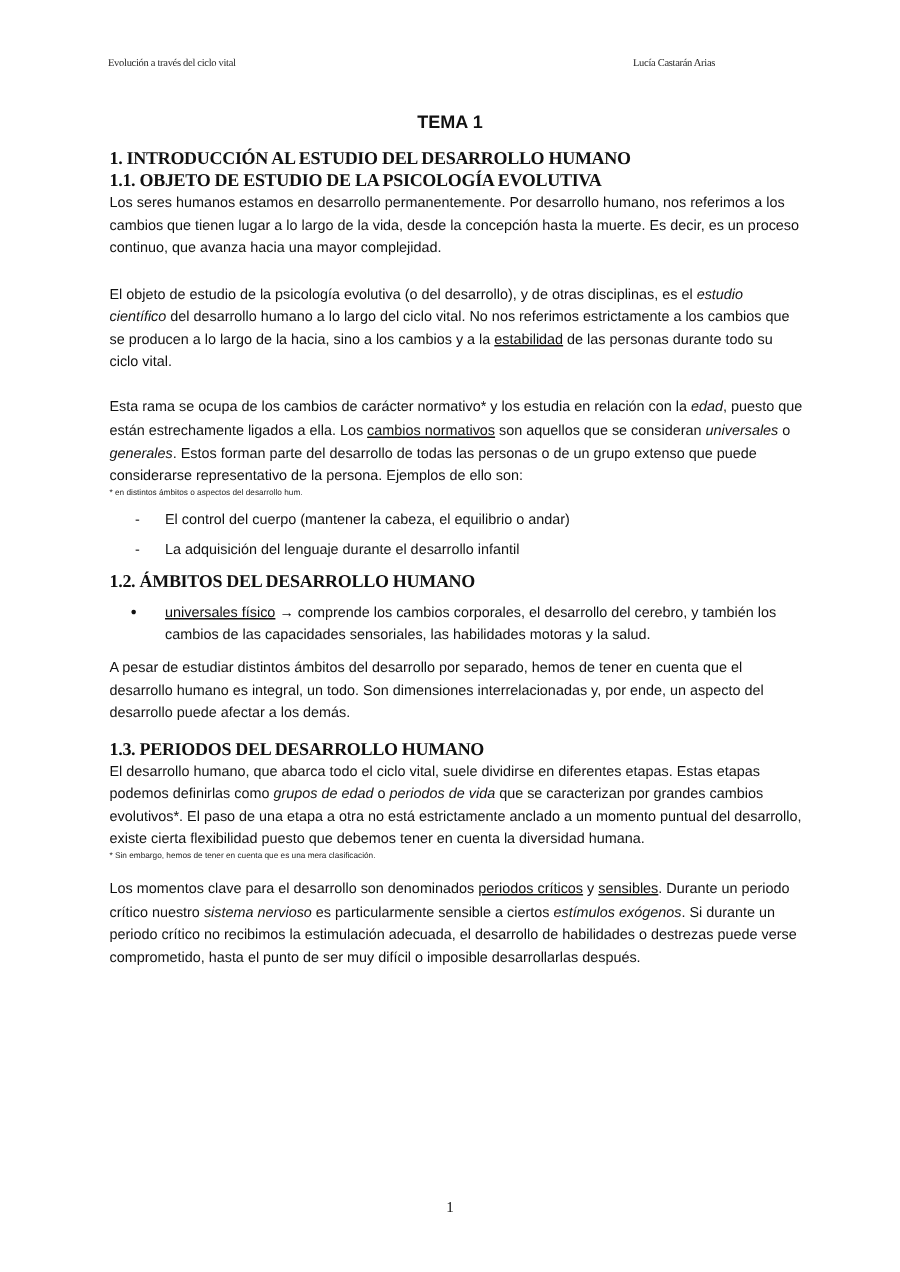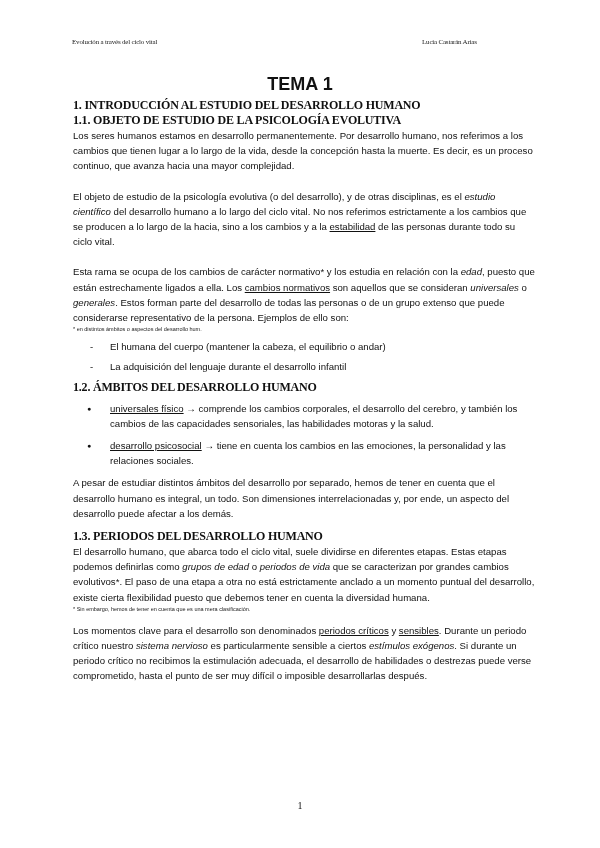--- a/index.html
+++ b/index.html
@@ -1,21 +1,21 @@
 <!DOCTYPE html>
 <html><head>
 <meta charset="utf-8">
 <style>
   html, body { margin: 0; padding: 0; background: #ffffff; }
   body { width: 600px; height: 848px; position: relative; overflow: hidden; color: #111; }
   .page { position: absolute; left: 0; top: 0; width: 600px; height: 848px; }
   .hdr { position: absolute; top: 38px; font-family: "Liberation Serif", serif; font-size: 7px; color: #222; letter-spacing: -0.2px; }
   .hdr-left { left: 72px; }
   .hdr-right { left: 422px; }
-  .title { position: absolute; top: 74px; left: 0; width: 600px; text-align: center; font-family: "Liberation Sans", sans-serif; font-weight: bold; font-size: 18px; }
+  .title { position: absolute; top: 74px; left: 0; width: 600px; text-align: center; font-family: "Liberation Sans", sans-serif; font-weight: bold; font-size: 12px; }
   .content { position: absolute; left: 73px; top: 98px; width: 462px; font-family: "Liberation Sans", sans-serif; font-size: 9.6px; line-height: 15.2px; }
   h2 { font-family: Liberation Serif, serif; font-weight: bold; font-size: 12px; margin: 0; line-height: 15px; letter-spacing: -0.2px; }
   p { margin: 0; }
   .gap { height: 15px; }
   .foot { font-size: 5.5px; line-height: 8px; color: #222; }
   ul.dash { list-style: none; margin: 6px 0 0 0; padding: 0; }
   ul.dash li { position: relative; padding-left: 37px; margin-bottom: 5px; }
   ul.dash li::before { content: "-"; position: absolute; left: 17px; }
   ul.dot { list-style: none; margin: 6px 0 0 0; padding: 0; }
   ul.dot li { position: relative; padding-left: 37px; margin-bottom: 7px; }
@@ -35,28 +35,27 @@
   <div class="content">
     <h2>1. INTRODUCCIÓN AL ESTUDIO DEL DESARROLLO HUMANO</h2>
     <h2>1.1. OBJETO DE ESTUDIO DE LA PSICOLOGÍA EVOLUTIVA</h2>
     <p>Los seres humanos estamos en desarrollo permanentemente. Por desarrollo humano, nos referimos a los cambios que tienen lugar a lo largo de la vida, desde la concepción hasta la muerte. Es decir, es un proceso continuo, que avanza hacia una mayor complejidad.</p>
     <div class="gap"></div>
     <p><span>El objeto de estudio de la psicología evolutiva (o del desarrollo), y de otras disciplinas, es el </span><em>estudio científico</em><span> del desarrollo humano a lo largo del ciclo vital. No nos referimos estrictamente a los cambios que se producen a lo largo de la hacia, sino a los cambios y a la </span><u>estabilidad</u><span> de las personas durante todo su ciclo vital.</span></p>
     <div class="gap"></div>
     <p><span>Esta rama se ocupa de los cambios de carácter normativo* y los estudia en relación con la </span><em>edad</em><span>, puesto que están estrechamente ligados a ella. Los </span><u>cambios normativos</u><span> son aquellos que se consideran </span><em>universales</em><span> o </span><em>generales</em><span>. Estos forman parte del desarrollo de todas las personas o de un grupo extenso que puede considerarse representativo de la persona. Ejemplos de ello son:</span></p>
     <p class="foot">* en distintos ámbitos o aspectos del desarrollo hum.</p>
     <ul class="dash">
-      <li>El humana del cuerpo (mantener la cabeza, el equilibrio o andar)</li>
+      <li>El control del cuerpo (mantener la cabeza, el equilibrio o andar)</li>
       <li>La adquisición del lenguaje durante el desarrollo infantil</li>
     </ul>
 
     <h2 style="margin-top:4px">1.2. ÁMBITOS DEL DESARROLLO HUMANO</h2>
     <ul class="dot">
       <li><u>universales físico</u><span> → comprende los cambios corporales, el desarrollo del cerebro, y también los cambios de las capacidades sensoriales, las habilidades motoras y la salud.</span></li>
-      <li><u>desarrollo psicosocial</u><span> → tiene en cuenta los cambios en las emociones, la personalidad y las relaciones sociales.</span></li>
     </ul>
     <p style="margin-top:6px">A pesar de estudiar distintos ámbitos del desarrollo por separado, hemos de tener en cuenta que el desarrollo humano es integral, un todo. Son dimensiones interrelacionadas y, por ende, un aspecto del desarrollo puede afectar a los demás.</p>
 
     <h2 style="margin-top:8px">1.3. PERIODOS DEL DESARROLLO HUMANO</h2>
     <p><span>El desarrollo humano, que abarca todo el ciclo vital, suele dividirse en diferentes etapas. Estas etapas podemos definirlas como </span><em>grupos de edad</em><span> o </span><em>periodos de vida</em><span> que se caracterizan por grandes cambios evolutivos*. El paso de una etapa a otra no está estrictamente anclado a un momento puntual del desarrollo, existe cierta flexibilidad puesto que debemos tener en cuenta la diversidad humana.</span></p>
     <p class="foot">* Sin embargo, hemos de tener en cuenta que es una mera clasificación.</p>
     <div class="gap" style="height:10px"></div>
     <p><span>Los momentos clave para el desarrollo son denominados </span><u>periodos críticos</u><span> y </span><u>sensibles</u><span>. Durante un periodo crítico nuestro </span><em>sistema nervioso</em><span> es particularmente sensible a ciertos </span><em>estímulos exógenos</em><span>. Si durante un periodo crítico no recibimos la estimulación adecuada, el desarrollo de habilidades o destrezas puede verse comprometido, hasta el punto de ser muy difícil o imposible desarrollarlas después.</span></p>
   </div>
 

